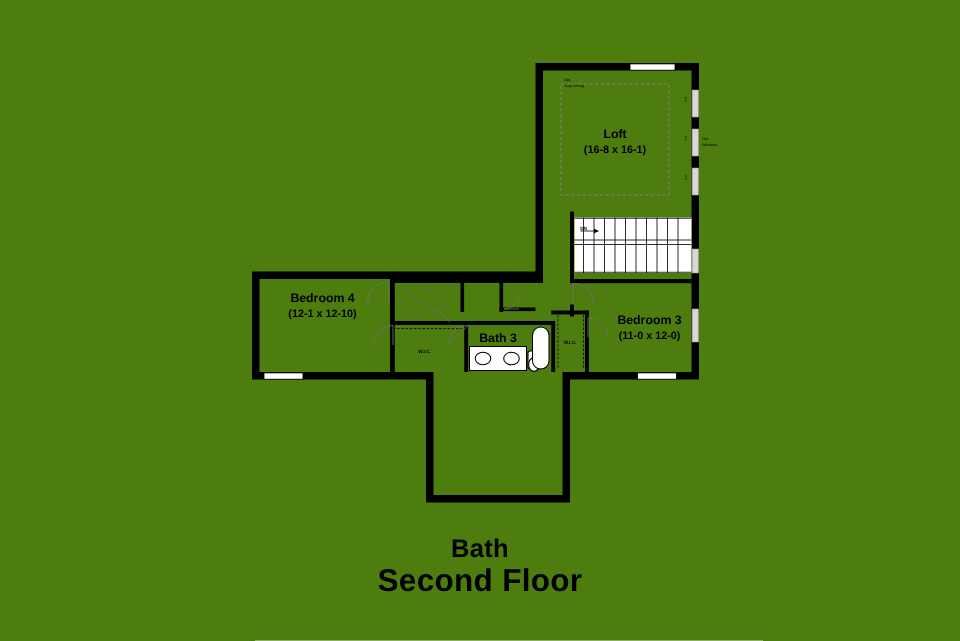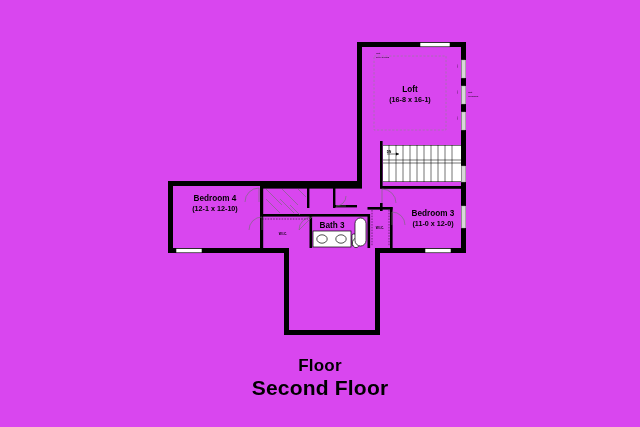--- a/index.html
+++ b/index.html
@@ -11,21 +11,21 @@
     width: 640px;
     height: 427px;
     overflow: hidden;
     font-family: "Liberation Sans", sans-serif;
     color: #000000;
   }
   #plan-root {
     position: relative;
     width: 640px;
     height: 427px;
-    background: #d946ef;
+    background: #4d7c0f;
   }
   #floorplan-svg {
     position: absolute;
     left: 0;
     top: 0;
   }
   .plan-title-block {
     position: absolute;
     left: 0;
     top: 356px;
@@ -287,17 +287,17 @@
       <text class="tiny-label" x="380" y="229">W.I.C.</text>
 
       <text class="vert-micro" x="458" y="66" transform="rotate(-90 458 66)">5-0</text>
       <text class="vert-micro" x="458" y="92" transform="rotate(-90 458 92)">5-0</text>
       <text class="vert-micro" x="458" y="118" transform="rotate(-90 458 118)">5-0</text>
     </g>
 
   </svg>
 
   <div class="plan-title-block">
-    <span class="title-line">Floor</span>
+    <span class="title-line">Bath</span>
     <span class="subtitle-line">Second Floor</span>
   </div>
 
 </div>
 
 </body></html>

